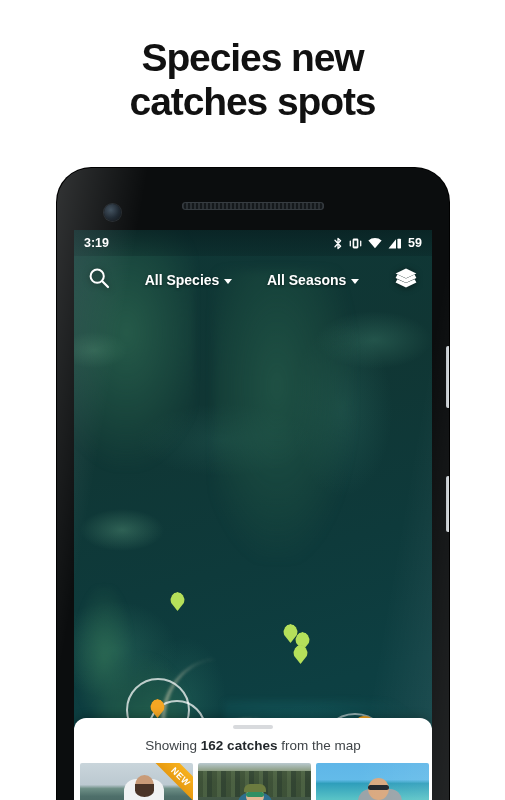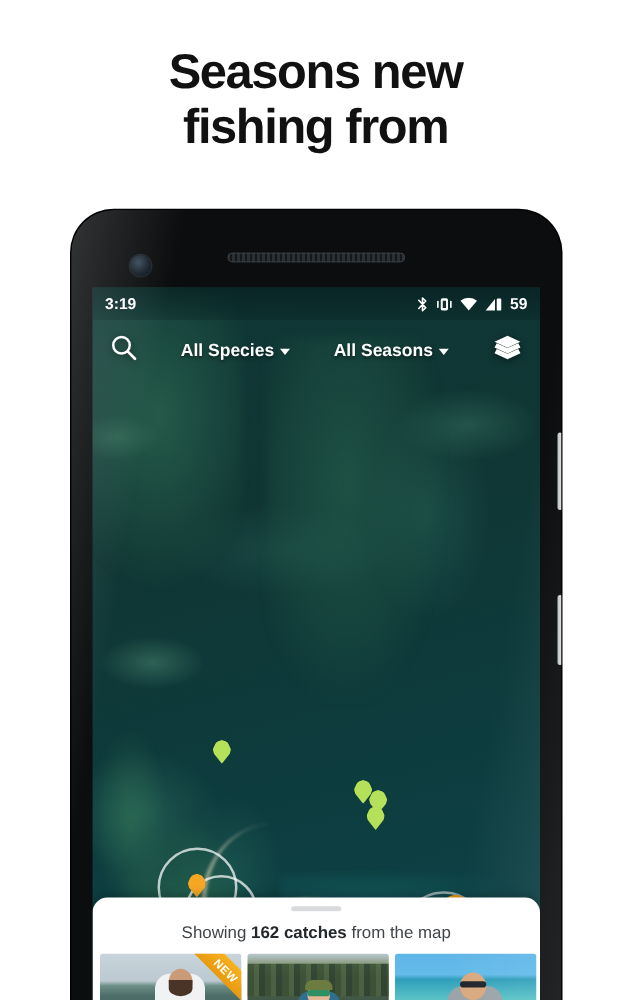--- a/index.html
+++ b/index.html
@@ -251,22 +251,22 @@
     background:#d9a87f;
   }
   .c3-glasses{
     position:absolute;left:52px;top:22px;width:21px;height:5px;border-radius:3px;background:#20242a;
   }
 </style>
 </head>
 <body>
 
 <div class="headline">
-  <span>Seasons new</span>
-  <span class="l2">fishing from</span>
+  <span>Species new</span>
+  <span class="l2">catches spots</span>
 </div>
 
 <div class="phone">
   <div class="speaker"></div>
   <div class="camera"></div>
   <div class="side-btn btn-power"></div>
   <div class="side-btn btn-volume"></div>
 
   <div class="screen">
 

